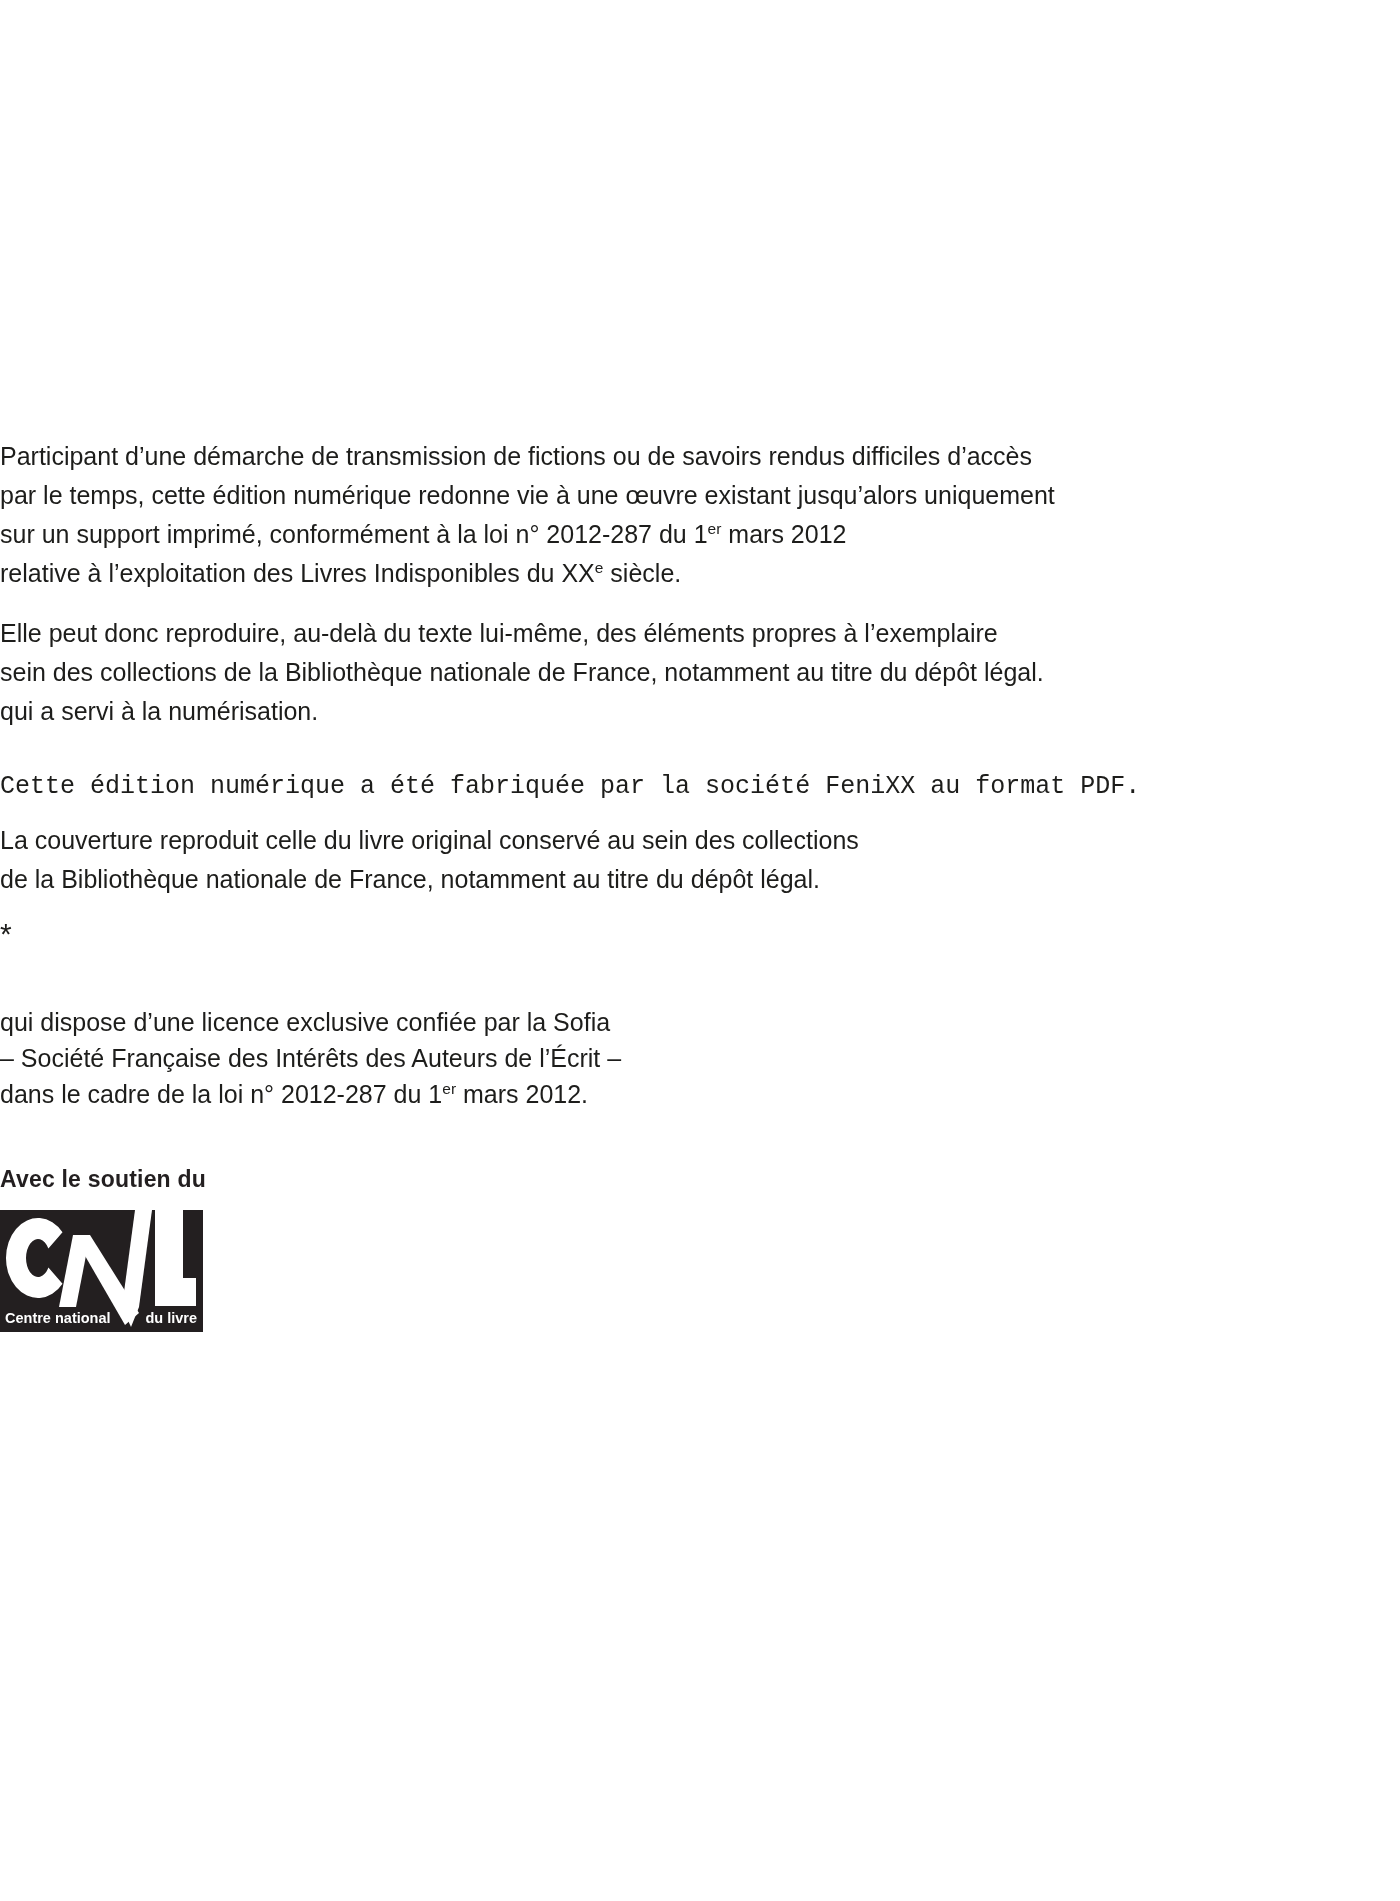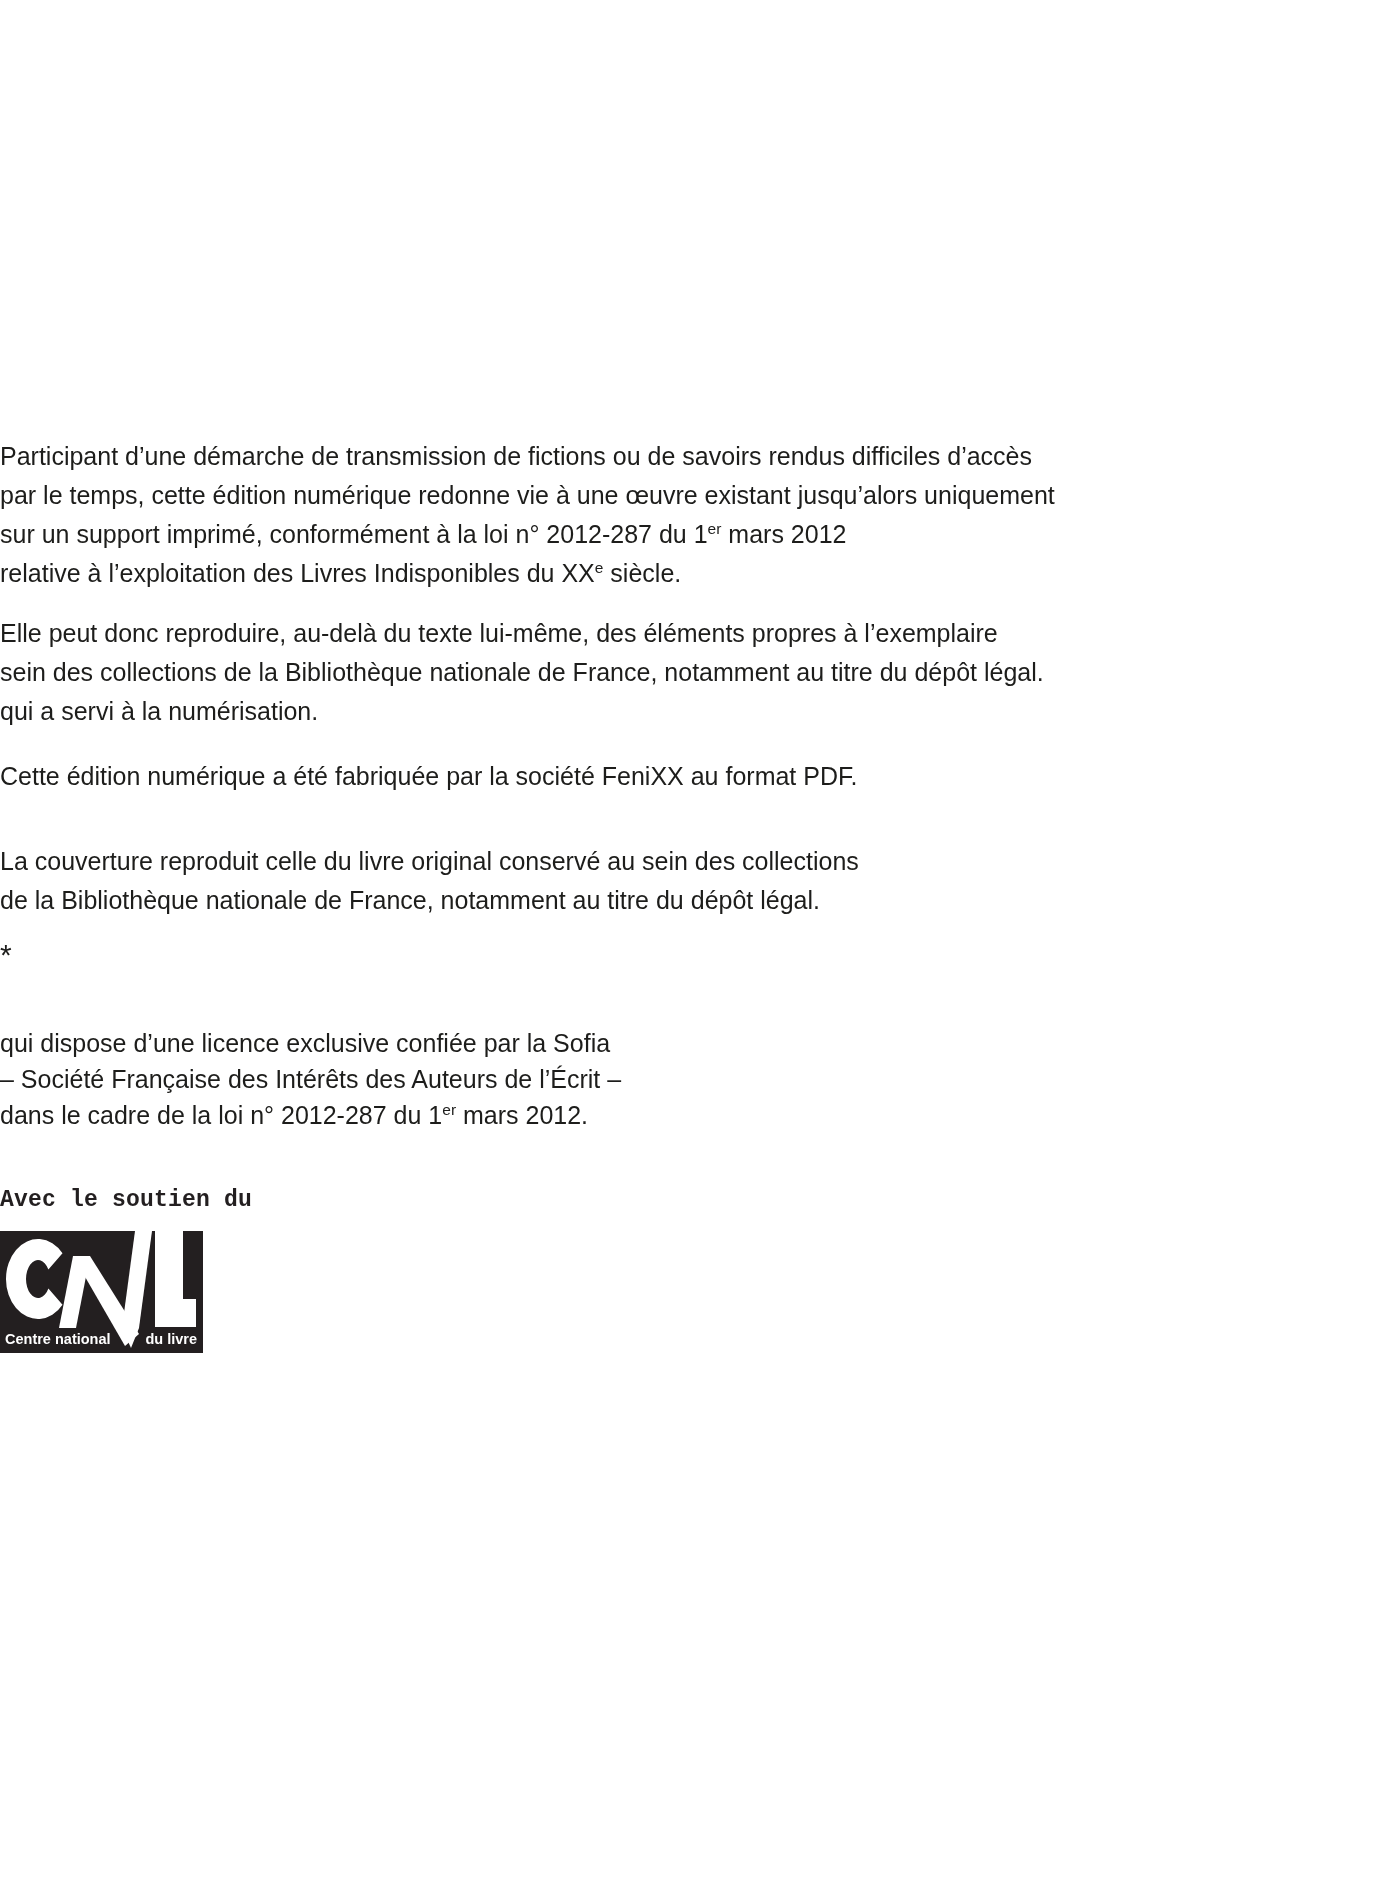--- a/index.html
+++ b/index.html
@@ -16,35 +16,34 @@
     top: 437px;
     left: 0;
     width: 100%;
     text-align: left;
     color: #1d1d1b;
     font-size: 25px;
   }
   .para { margin: 0; }
   .para .line { line-height: 39px; white-space: nowrap; }
   .para.p2 { margin-top: 21px; }
-  .para.p3 { margin-top: 26px; }
-  .para.p4 { margin-top: 46px; }
+  .para.p3 { margin-top: 36px; font-family: Liberation Mono, monospace; }
+  .para.p4 { margin-top: 15px; }
   .para.star { margin-top: 15px; }
   .para.star .line { font-size: 30px; }
   .para.p5 { margin-top: 51px; }
   .para.p5 .line { line-height: 36px; }
   sup { font-size: 62%; line-height: 0; vertical-align: super; }
   .support-caption {
     margin-top: 52px;
     line-height: 30px;
     font-size: 23px;
     font-weight: bold;
     color: #231f20;
     letter-spacing: 0.2px;
-    font-family: Liberation Mono, monospace;
   }
   .logo-wrap { margin-top: 16px; }
   .logo-wrap svg { display: inline-block; vertical-align: top; }
   .cnl-caption-text {
     font-family: "Liberation Sans", sans-serif;
     font-weight: bold;
     font-size: 14.5px;
   }
 </style>
 </head>

